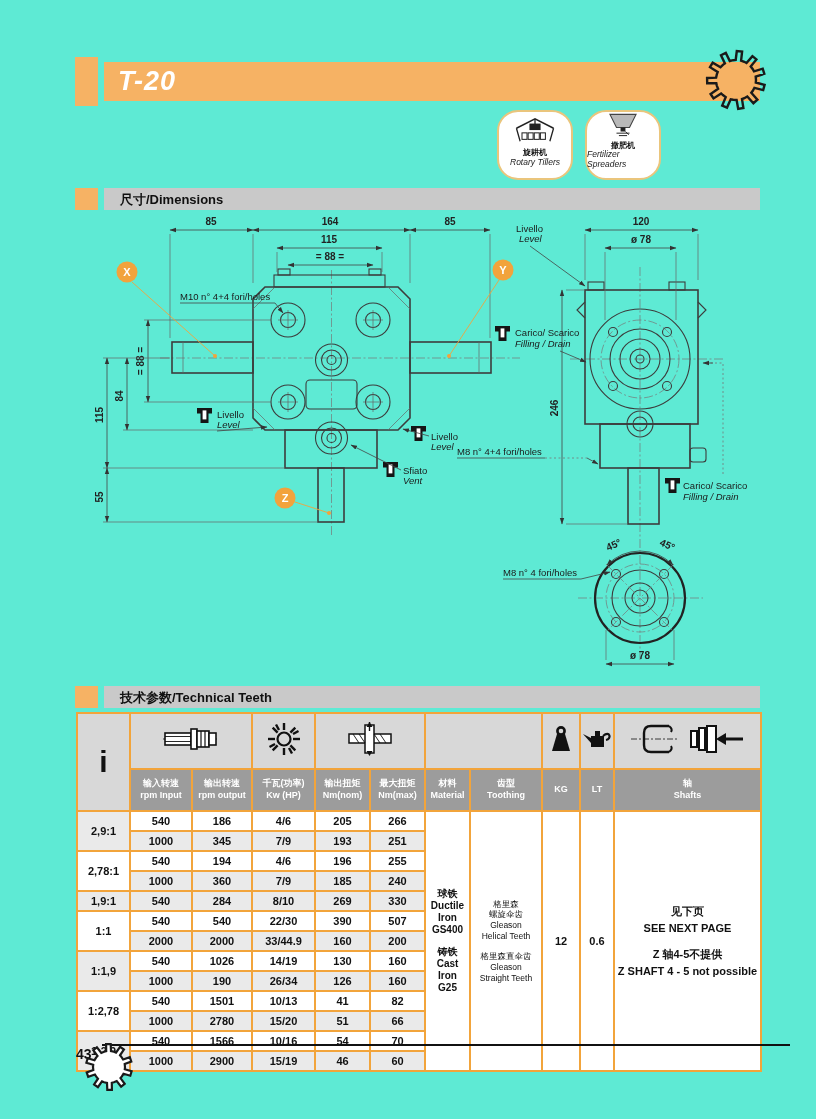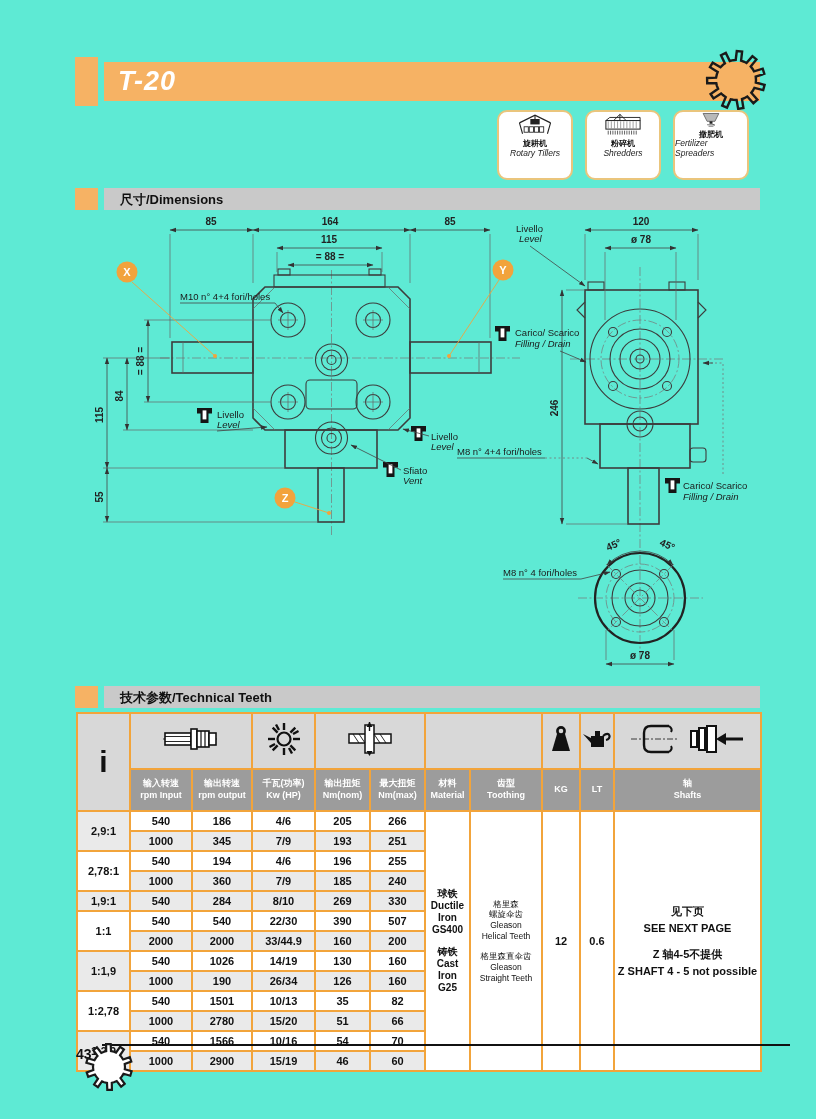--- a/index.html
+++ b/index.html
@@ -9,23 +9,23 @@
   
   .hdr-square{position:absolute;left:75px;top:57px;width:23px;height:49px;background:#f6b264;}
   .hdr-bar{position:absolute;left:104px;top:62px;width:656px;height:39px;background:#f6b264;}
   .hdr-title{position:absolute;left:14px;top:4px;font-size:27px;font-weight:bold;font-style:italic;
              color:#fff;letter-spacing:1px;}
   .gear-tr{position:absolute;left:700px;top:42px;}
   .gear-bl{position:absolute;left:80px;top:1038px;}
 
   
   .apps{position:absolute;left:497px;top:110px;display:flex;gap:12px;}
-  .app-card{width:76px;height:70px;background:#fff;border:2px solid #eac57c;border-radius:10px;
+  .app-card{width:76px;height:70px;background:#fff;border:2px solid #eac57c;border-radius:21px;
             box-sizing:border-box;display:flex;flex-direction:column;align-items:center;justify-content:center;
-            padding-bottom:19px;}
+            padding-bottom:8px;}
   .app-card svg{margin-bottom:2px;}
   .app-zh{font-size:8px;font-weight:bold;line-height:1.1;}
   .app-en{font-size:8.5px;font-style:italic;color:#222;line-height:1.15;}
 
   
   .sec{position:absolute;left:75px;width:685px;height:22px;}
   .sec .sq{position:absolute;left:0;top:0;width:23px;height:22px;background:#f6b264;}
   .sec .bar{position:absolute;left:29px;top:0;width:656px;height:22px;background:#c9c9c9;}
   .sec .lbl{position:absolute;left:45px;top:3px;font-size:13px;font-weight:bold;color:#101010;}
   #sec-dim{top:188px;} #sec-tech{top:686px;}
@@ -89,31 +89,20 @@
         <path d="M8,14 L12,28 M48,14 L44,28" stroke="#222" stroke-width="1.4" fill="none"></path>
         <g fill="#fff" stroke="#222" stroke-width="1.1">
           <rect x="14" y="19" width="5.4" height="7"></rect>
             <rect x="20.6" y="19" width="5.4" height="7"></rect>
           <rect x="27.2" y="19" width="5.4" height="7"></rect>
             <rect x="33.8" y="19" width="5.4" height="7"></rect>
         </g>
       </svg>
       <div class="app-zh">旋耕机</div>
       <div class="app-en">Rotary Tillers</div>
-    </div>
-    <div class="app-card">
-      <svg width="52" height="32" viewBox="0 0 56 34">
-        <path d="M24,3 L16,11 M24,3 L32,11 M24,3 L24,11" stroke="#222" stroke-width="1.2" fill="none"></path>
-        <path d="M6,11 L11,7 L50,7 L50,11" fill="none" stroke="#222" stroke-width="1.2"></path>
-        <rect x="6" y="11" width="44" height="11" fill="#fff" stroke="#222" stroke-width="1.3"></rect>
-        <path d="M9,12v9 M13,12v9 M17,12v9 M21,12v9 M25,12v9 M29,12v9 M33,12v9 M37,12v9 M41,12v9 M45,12v9" stroke="#555" stroke-width="0.7"></path>
-        <path d="M9,24v5 M12,24v5 M15,24v5 M18,24v5 M21,24v5 M24,24v5 M27,24v5 M30,24v5 M33,24v5 M36,24v5 M39,24v5 M42,24v5 M45,24v5" stroke="#222" stroke-width="0.9"></path>
-      </svg>
-      <div class="app-zh">粉碎机</div>
-      <div class="app-en">Shredders</div>
     </div>
     <div class="app-card">
       <svg width="52" height="32" viewBox="0 0 56 34">
         <polygon points="12,3 44,3 36,19 20,19" fill="#b9b9b9" stroke="#444" stroke-width="1.4"></polygon>
         <rect x="25" y="19" width="6" height="5" fill="#222"></rect>
         <path d="M20,26 h16 M23,29 h10 M31,24 l4,4" stroke="#222" stroke-width="1.2" fill="none"></path>
       </svg>
       <div class="app-zh">撒肥机</div>
       <div class="app-en">Fertilizer Spreaders</div>
     </div>
@@ -539,21 +528,21 @@
           <td class="val shade">190</td>
           <td class="val shade">26/34</td>
           <td class="val shade">126</td>
           <td class="val shade">160</td>
         </tr>
         <tr>
           <td class="ratio" rowspan="2">1:2,78</td>
           <td class="val">540</td>
           <td class="val">1501</td>
           <td class="val">10/13</td>
-          <td class="val">35</td>
+          <td class="val">41</td>
           <td class="val">82</td>
         </tr>
         <tr>
           <td class="val shade">1000</td>
           <td class="val shade">2780</td>
           <td class="val shade">15/20</td>
           <td class="val shade">51</td>
           <td class="val shade">66</td>
         </tr>
         <tr>

